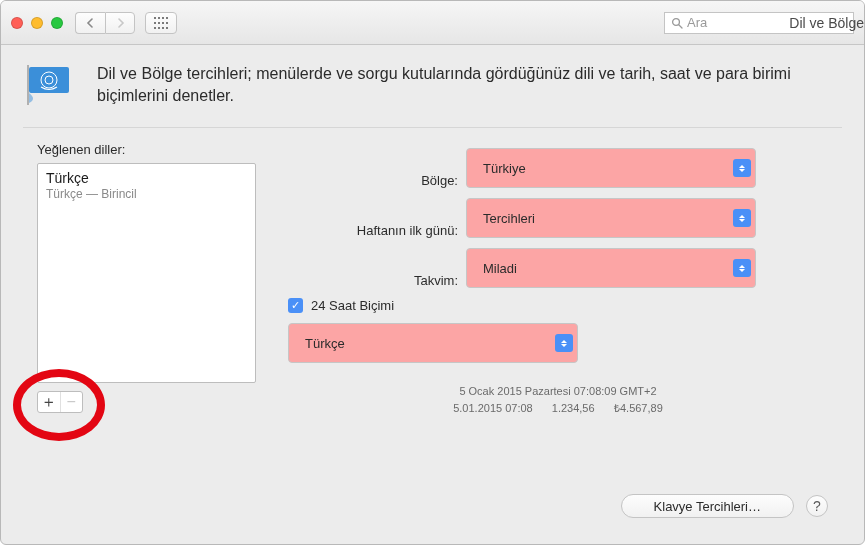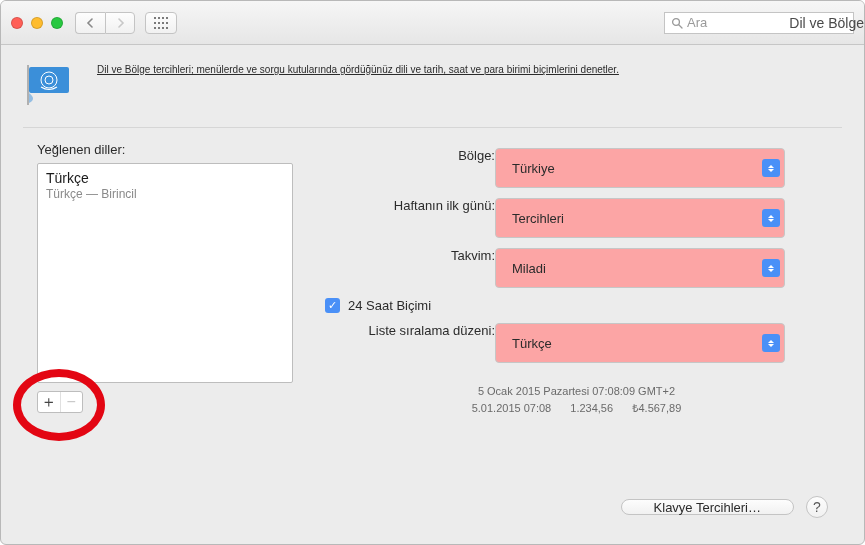--- a/index.html
+++ b/index.html
@@ -15,48 +15,48 @@
   .segbtn { width: 30px; height: 22px; background: linear-gradient(#fdfdfd,#f1f1f1); border: 1px solid #c4c4c4; display: flex; align-items: center; justify-content: center; color: #7a7a7a; }
   .segbtn:first-child { border-radius: 4px 0 0 4px; border-right: none; }
   .segbtn:last-child { border-radius: 0 4px 4px 0; }
   .segbtn.single { border-radius: 4px; border: 1px solid #c4c4c4; margin-left: 10px; width: 32px; }
   .title { position: absolute; left: 0; right: 0; text-align: right; font-size: 14px; color: #4a4a4a; pointer-events: none; }
   .search { margin-left: auto; width: 190px; height: 22px; background: #fff; border: 1px solid #c4c4c4; border-radius: 0; display: flex; align-items: center; padding: 0 6px; color: #9a9a9a; font-size: 13px; gap: 4px; }
   .search svg { flex: 0 0 auto; }
   .content { flex: 1; padding: 18px 22px 16px 22px; display: flex; flex-direction: column; }
   .header-row { display: flex; gap: 18px; align-items: flex-start; margin-bottom: 20px; }
   .flag-icon { width: 56px; height: 44px; flex: 0 0 auto; }
-  .descr { font-size: 10px; color: #2b2b2b; line-height: 1.35; max-width: 740px; text-decoration: underline; }
+  .descr { font-size: 16px; color: #2b2b2b; line-height: 1.35; max-width: 740px; }
   .panel { flex: 1; background: #ececec; border-top: 1px solid #d6d6d6; padding: 14px 14px 10px 14px; display: flex; flex-direction: column; }
   .panel-body { display: flex; gap: 32px; }
-  .left-col { width: 256px; display: flex; flex-direction: column; }
+  .left-col { width: 219px; display: flex; flex-direction: column; }
   .left-label { font-size: 13px; color: #2b2b2b; margin-bottom: 6px; }
   .listbox { background: #fff; border: 1px solid #bdbdbd; border-radius: 2px; height: 220px; padding: 4px 8px; }
   .lang-name { font-size: 14px; color: #1a1a1a; font-weight: 500; margin-top: 2px; }
   .lang-sub { font-size: 12px; color: #8a8a8a; margin-top: 1px; }
   .addremove-wrap { margin-top: 8px; position: relative; width: 54px; height: 40px; }
   .addremove { display: flex; border: 1px solid #bdbdbd; border-radius: 3px; background: #fff; width: 46px; height: 22px; overflow: hidden; }
   .addremove .btn { flex: 1; display:flex; align-items:center; justify-content:center; font-size: 16px; color:#444; }
   .addremove .btn.minus { color: #c8c8c8; border-left: 1px solid #e0e0e0; }
   .circle-highlight { position: absolute; left: -24px; top: -22px; width: 92px; height: 72px; border: 8px solid #e30613; border-radius: 50%; pointer-events: none; }
   .right-col { flex: 1; display: flex; flex-direction: column; gap: 10px; padding-top: 6px; }
-  .form-row { display: flex; align-items: flex-start; }
+  .form-row { display: flex; align-items: flex-end; gap: 8px; }
   .form-row label { width: 170px; text-align: right; font-size: 13px; color: #2b2b2b; }
   .select { flex: 1; max-width: 290px; height: 40px; background: #fca5a5; border: 1px solid #c6c6c6; border-radius: 4px; display: flex; align-items: center; padding: 0 4px 0 16px; font-size: 13px; color: #2b2b2b; position: relative; }
   .select .caret { margin-left: auto; width: 18px; height: 18px; background: #4a90f7; border-radius: 3px; display:flex; flex-direction: column; align-items:center; justify-content:center; gap:1px; }
   .select .caret::before, .select .caret::after { content:""; width:0; height:0; border-left:3px solid transparent; border-right:3px solid transparent; }
   .select .caret::before { border-bottom:3px solid #fff; }
   .select .caret::after { border-top:3px solid #fff; }
   .checkbox-row { display: flex; align-items: center; gap: 8px; }
   .checkbox-row .cb { width: 15px; height: 15px; background: #4a90f7; border-radius: 3px; display:flex; align-items:center; justify-content:center; color:#fff; font-size:11px; }
   .checkbox-row span { font-size: 13px; color: #2b2b2b; }
   .sample-block { margin-top: 10px; text-align: center; font-size: 11px; color: #6a6a6a; line-height: 1.5; }
   .sample-block .l2 span { margin: 0 8px; }
   .bottom-bar { margin-top: auto; display: flex; gap: 12px; justify-content: flex-end; align-items: center; padding-top: 14px; }
-  .push-btn { height: 16px; padding: 0 32px; background: linear-gradient(#fdfdfd,#f1f1f1); border: 1px solid #c4c4c4; border-radius: 12px; font-size: 13px; color: #2b2b2b; display:flex; align-items:center; }
+  .push-btn { height: 24px; padding: 0 32px; background: linear-gradient(#fdfdfd,#f1f1f1); border: 1px solid #c4c4c4; border-radius: 12px; font-size: 13px; color: #2b2b2b; display:flex; align-items:center; }
   .help-btn { width: 22px; height: 22px; border-radius: 50%; border: 1px solid #c4c4c4; background: linear-gradient(#fdfdfd,#f1f1f1); display:flex; align-items:center; justify-content:center; color:#5a5a5a; font-size:14px; }
 </style>
 </head>
 <body>
 
 <div class="window">
   <div class="titlebar">
     <div class="traffic">
       <div class="tl close"></div>
       <div class="tl min"></div>
@@ -162,21 +162,20 @@
               <span class="caret"></span>
             </div>
           </div>
           <div class="form-row">
             <div class="checkbox-row">
               <div class="cb">✓</div>
               <span>24 Saat Biçimi</span>
             </div>
           </div>
           <div class="form-row">
-            <label>Liste sıralama düzeni:</label>
             <div class="select">
               <span>Türkçe</span>
               <span class="caret"></span>
             </div>
           </div>
           <div class="sample-block">
             <div>5 Ocak 2015 Pazartesi 07:08:09 GMT+2</div>
             <div class="l2">
               <span>5.01.2015 07:08</span>
               <span>1.234,56</span>

